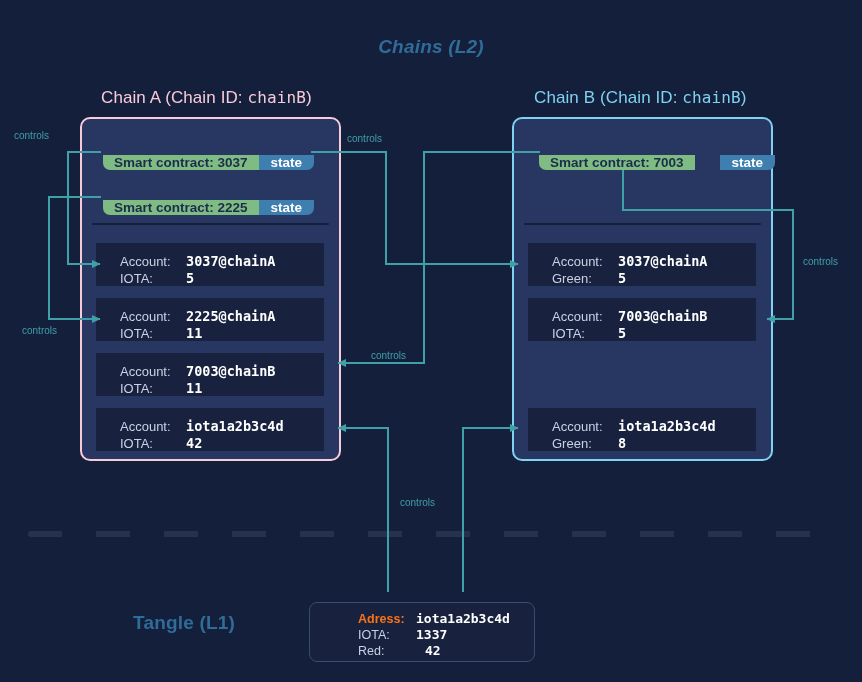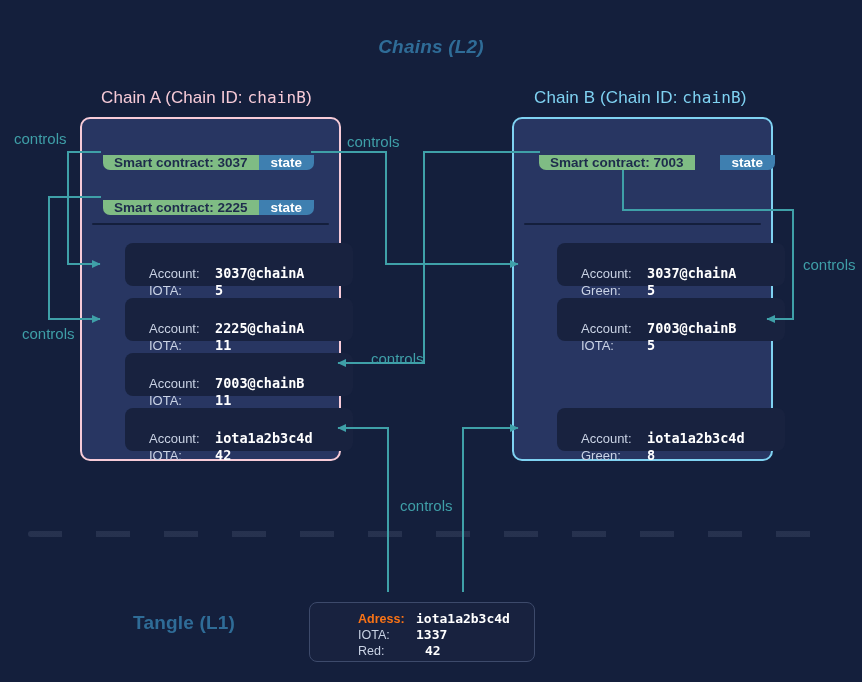--- a/index.html
+++ b/index.html
@@ -55,22 +55,22 @@
     background:#7FBC84;color:#1E2C4C;font-weight:bold;font-size:13.5px;
     display:flex;align-items:center;padding:0 11px;white-space:nowrap;
   }
   .sc-state{
     background:#3E7FB0;color:#FFFFFF;font-weight:bold;font-size:13.5px;
     display:flex;align-items:center;justify-content:center;padding:0 12px;white-space:nowrap;
   }
 
   
   .acct{
-    position:absolute;background:#18223F;border-radius:8px;
-    box-sizing:border-box;padding:22px 12px 10px 24px;margin-left:29px;
+    position:absolute;background:#18223F;border-radius:0;
+    box-sizing:border-box;padding:10px 12px 10px 24px;
   }
   .acct .row{display:flex;line-height:17px;white-space:nowrap;}
   .acct .k{
     color:#C9D2E4;font-size:13px;width:66px;flex:none;
     font-family:"Liberation Sans",sans-serif;
   }
   .acct .v{
     color:#FFFFFF;font-size:13.5px;font-weight:bold;
     font-family:"DejaVu Sans Mono","Liberation Mono",monospace;
   }
@@ -90,21 +90,21 @@
   #tangle-box .k{color:#C9D2E4;font-size:12.5px;width:58px;flex:none;}
   #tangle-box .k.b{color:#f97316;font-weight:bold;}
   #tangle-box .v{
     color:#FFFFFF;font-size:13px;font-weight:bold;
     font-family:"DejaVu Sans Mono","Liberation Mono",monospace;
   }
   #tangle-box .v.pad{padding-left:9px;}
 
   
   .ctrl-label{
-    position:absolute;font-size:15px;color:#3F9FA8;white-space:nowrap;z-index:4;
+    position:absolute;font-size:10px;color:#3F9FA8;white-space:nowrap;z-index:4;
   }
 </style>
 </head>
 <body>
 
 <div id="stage">
 
   <div class="l2-title">Chains (L2)</div>
   <div class="l1-title">Tangle (L1)</div>
 

